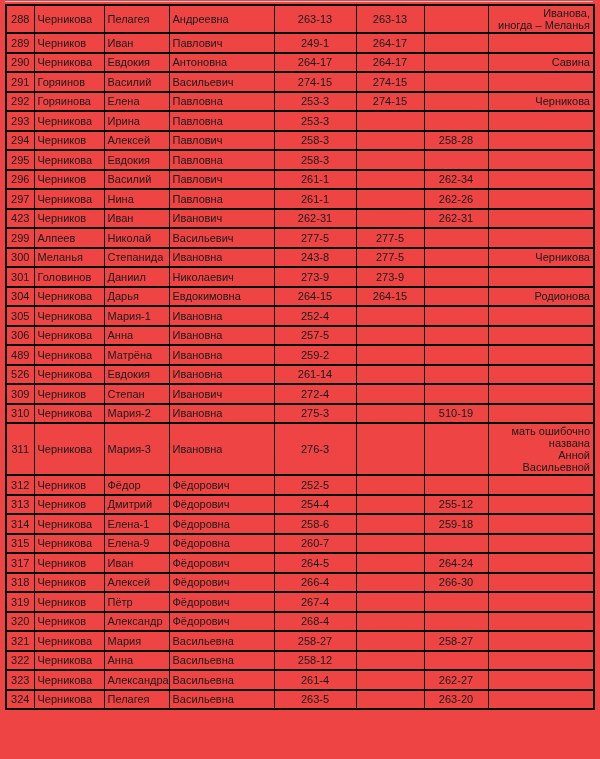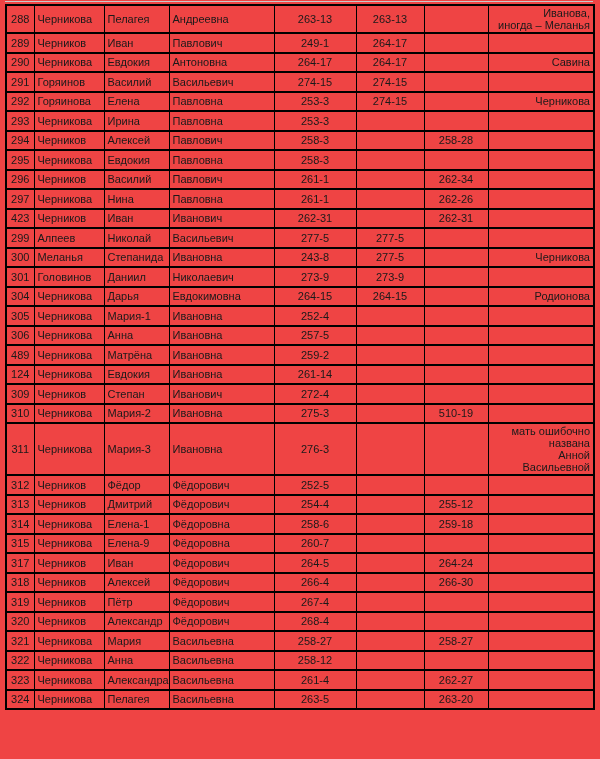--- a/index.html
+++ b/index.html
@@ -254,21 +254,21 @@
           <td class="c0">489</td>
           <td class="c1">Черникова</td>
           <td class="c2">Матрёна</td>
           <td class="c3">Ивановна</td>
           <td class="c4">259-2</td>
           <td class="c5"></td>
           <td class="c6"></td>
           <td class="c7"></td>
         </tr>
         <tr>
-          <td class="c0">124</td>
+          <td class="c0">526</td>
           <td class="c1">Черникова</td>
           <td class="c2">Евдокия</td>
           <td class="c3">Ивановна</td>
           <td class="c4">261-14</td>
           <td class="c5"></td>
           <td class="c6"></td>
           <td class="c7"></td>
         </tr>
         <tr>
           <td class="c0">309</td>

